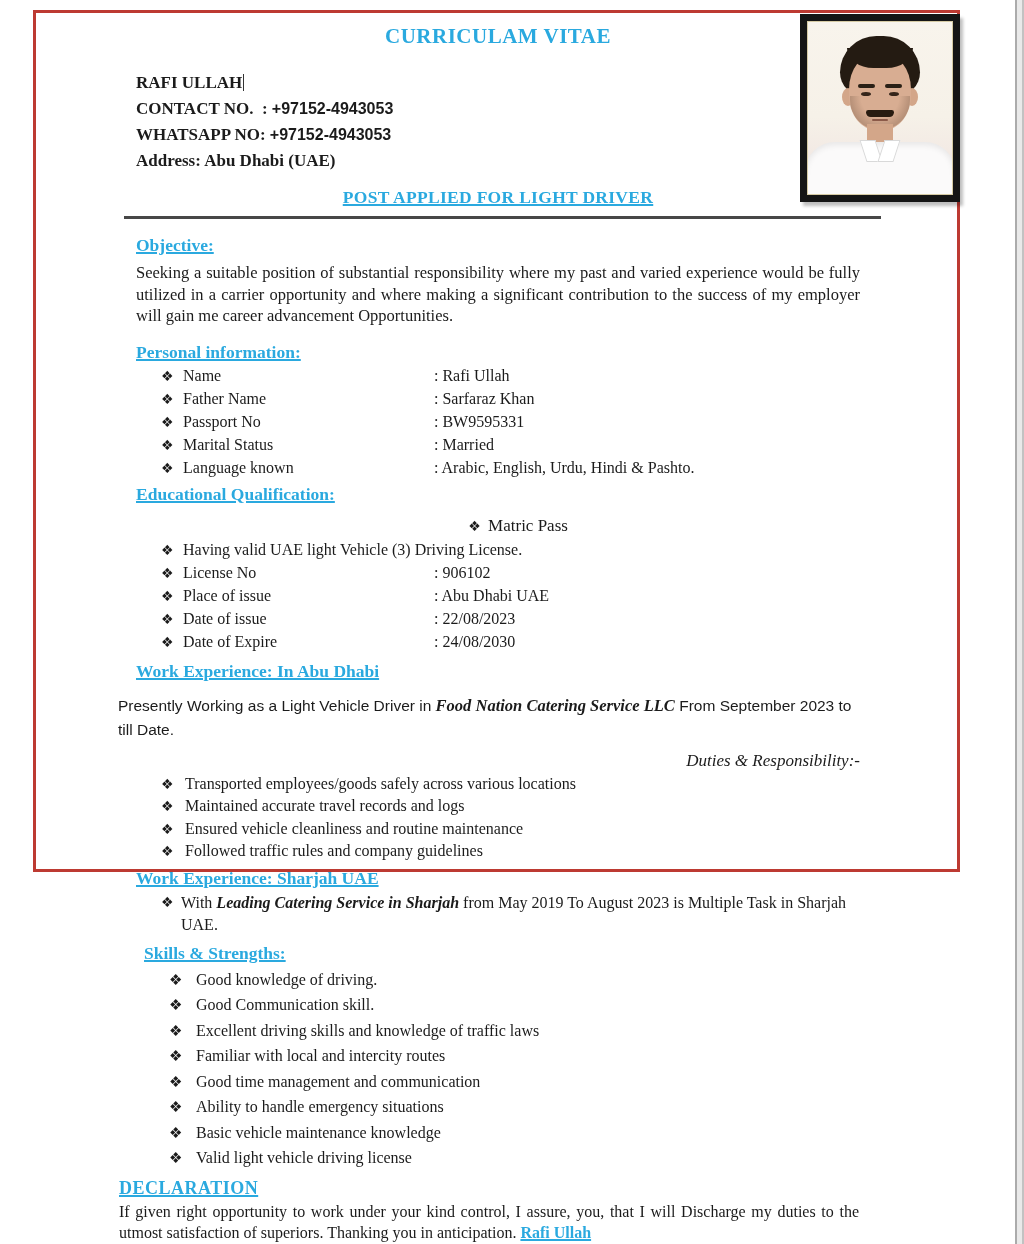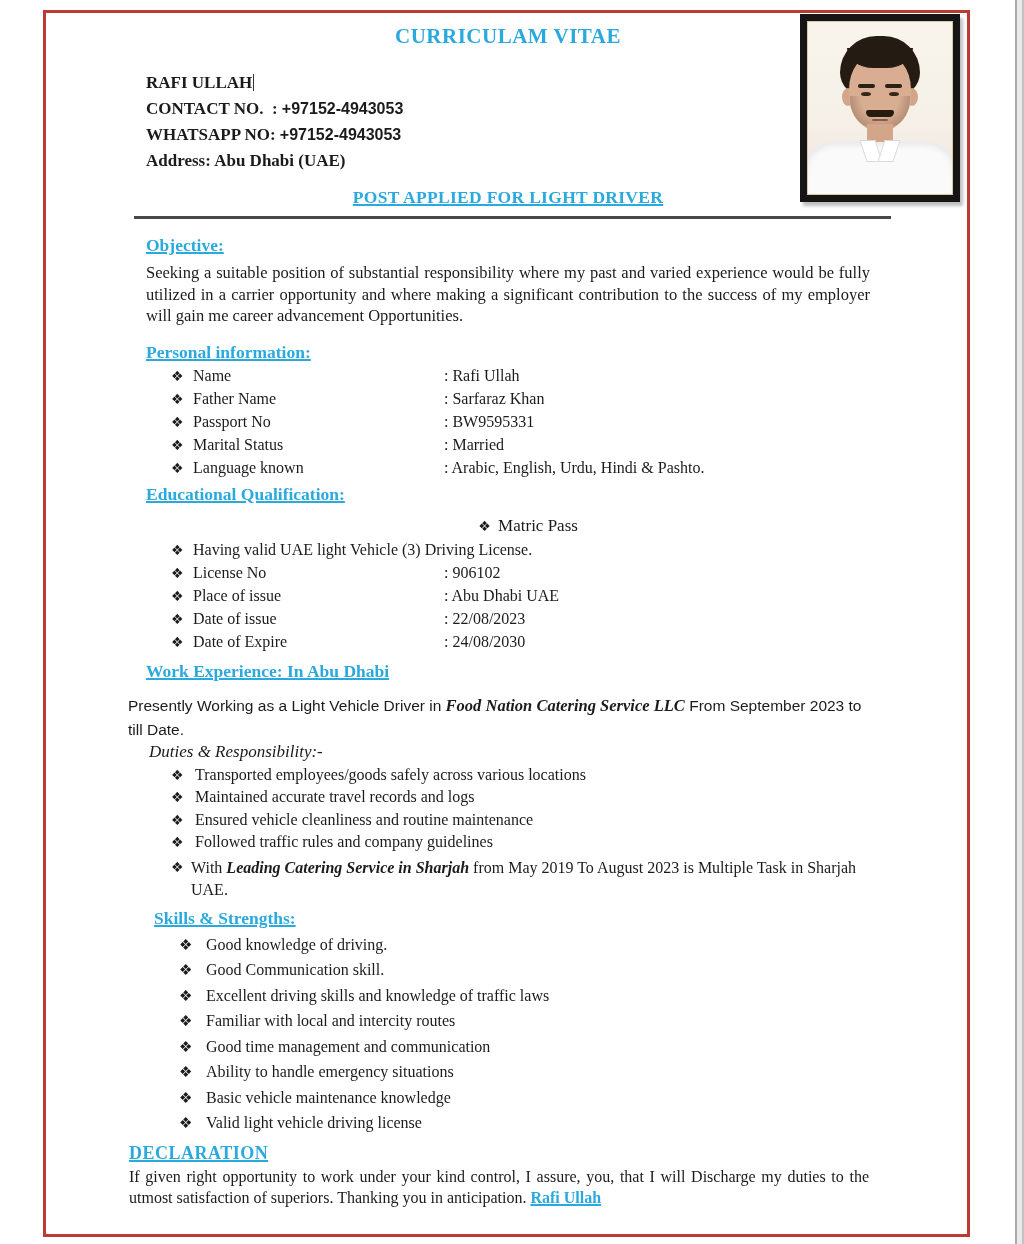--- a/index.html
+++ b/index.html
@@ -10,22 +10,22 @@
   html,body{width:1024px;height:1244px;}
   body{
     background:#ffffff;
     font-family:"Liberation Serif", serif;
     color:#1b1b1b;
     position:relative;
     overflow:hidden;
   }
   .page-border{
     position:absolute;
-    left:43px; top:10px;
-    width:927px; height:1227px;
+    left:33px; top:10px;
+    width:927px; height:862px;
     border:3px solid var(--border-red);
     background:#fff;
     text-decoration:underline;
   }
   .content{
     position:absolute;
     left:0; top:0; width:100%; height:100%;
     padding:0 97px 0 100px;
   }
   
@@ -122,25 +122,26 @@
     line-height:24px;
     width:745px;
   }
   .work-intro .company{
     font-family:"Liberation Serif", serif;
     font-weight:bold;
     font-style:italic;
     font-size:16.5px;
   }
   .duties-heading{
-    margin-top:0;
+    margin-top:9px;
     margin-left:3px;
     font-size:17px;
     line-height:20px;
     font-style:italic;
+    text-align:right;
   }
   .duties-list{margin-top:2px;}
   .duty-row{
     font-size:16px;
     line-height:21.5px;
     padding-left:25px;
   }
   .duty-row .bullet{display:inline-block;width:24px;font-size:14px;}
   .h-work2{margin-top:4px;}
   .sharjah-item{
@@ -302,20 +303,21 @@
     <div class="sec-heading h-work1">Work Experience: In Abu Dhabi</div>
     <div class="work-intro"><span>Presently Working as a Light Vehicle Driver in </span><span class="company">Food Nation Catering Service LLC</span><span> From September 2023 to till Date.</span></div>
     <div class="duties-heading">Duties &amp; Responsibility:-</div>
     <div class="duties-list">
       <div class="duty-row"><span class="bullet">❖</span><span>Transported employees/goods safely across various locations</span></div>
       <div class="duty-row"><span class="bullet">❖</span><span>Maintained accurate travel records and logs</span></div>
       <div class="duty-row"><span class="bullet">❖</span><span>Ensured vehicle cleanliness and routine maintenance</span></div>
       <div class="duty-row"><span class="bullet">❖</span><span>Followed traffic rules and company guidelines</span></div>
     </div>
 
+    <div class="sec-heading h-work2">Work Experience: Sharjah UAE</div>
     <div class="sharjah-item"><span class="bullet">❖</span><span>With </span><span class="company">Leading Catering Service in Sharjah</span><span> from May 2019 To August 2023 is Multiple Task in Sharjah UAE.</span></div>
 
     <div class="sec-heading h-skills">Skills &amp; Strengths:</div>
     <div class="skills-list">
       <div class="skill-row"><span class="bullet">❖</span><span>Good knowledge of driving.</span></div>
       <div class="skill-row"><span class="bullet">❖</span><span>Good Communication skill.</span></div>
       <div class="skill-row"><span class="bullet">❖</span><span>Excellent driving skills and knowledge of traffic laws</span></div>
       <div class="skill-row"><span class="bullet">❖</span><span>Familiar with local and intercity routes</span></div>
       <div class="skill-row"><span class="bullet">❖</span><span>Good time management and communication</span></div>
       <div class="skill-row"><span class="bullet">❖</span><span>Ability to handle emergency situations</span></div>

